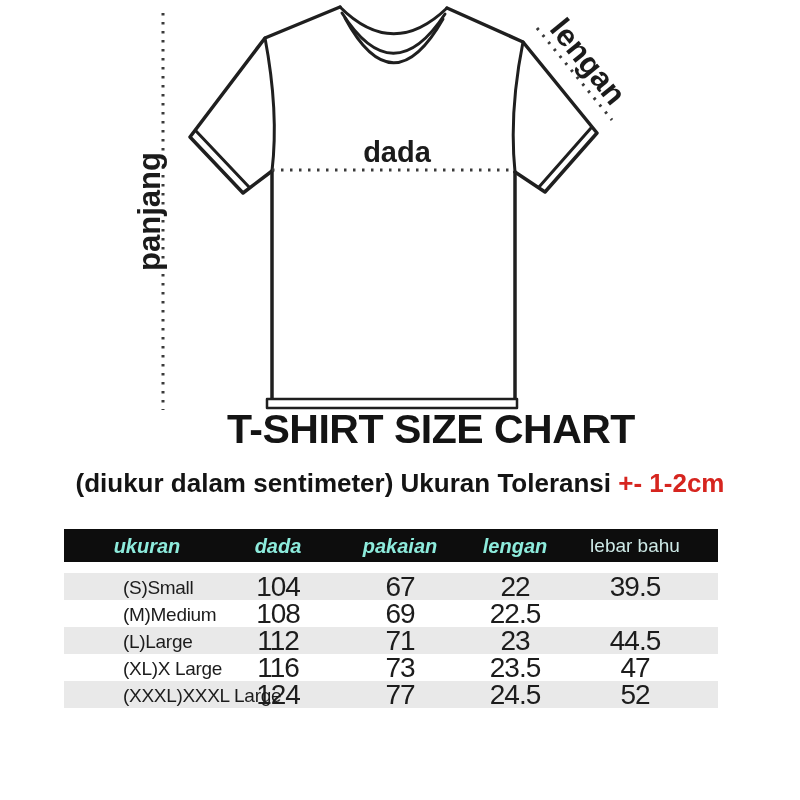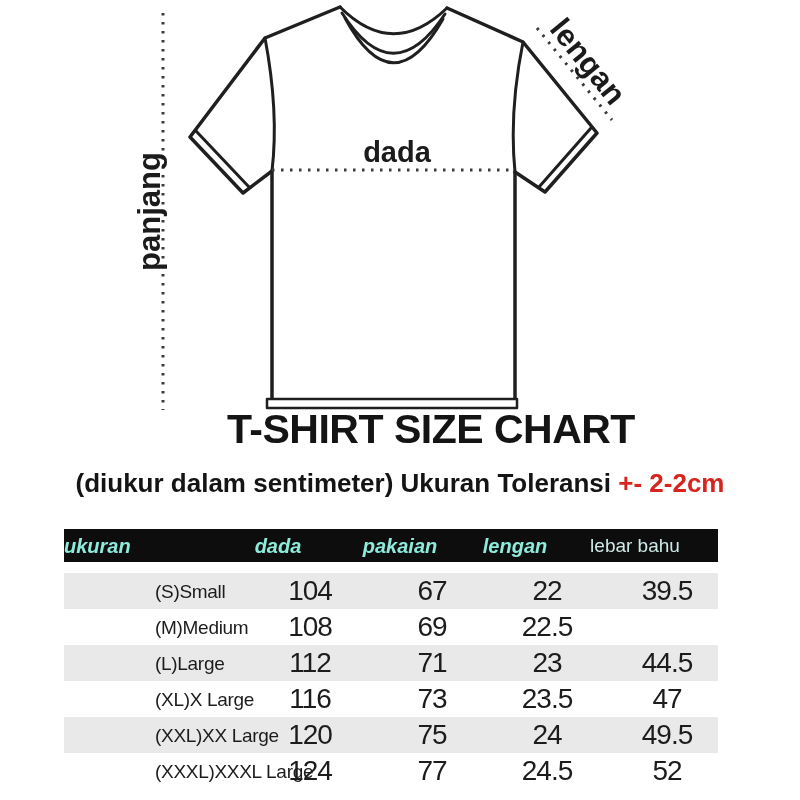--- a/index.html
+++ b/index.html
@@ -21,24 +21,24 @@
   .title{position:absolute;top:409px;left:0;width:100%;text-align:center;
          font-size:41px;font-weight:bold;letter-spacing:-0.5px;color:#141414;line-height:1;padding-left:31px;}
   .subtitle{position:absolute;top:469px;left:0;width:100%;text-align:center;
             font-size:26px;font-weight:bold;color:#141414;line-height:1.15;}
   .subtitle .tol{color:var(--accent-red);}
   .size-table{position:absolute;left:64px;top:529px;width:654px;}
   .thead{display:grid;grid-template-columns:170px 88px 156px 74px 166px;
          background:var(--header-bg);height:33px;align-items:center;}
   .th{color:var(--header-text);font-style:italic;font-weight:bold;font-size:20px;
       text-align:center;line-height:1;}
-  .th.c0{text-align:left;padding-right:4px;}
+  .th.c0{text-align:center;padding-right:4px;}
   .th.c4{font-style:normal;font-weight:normal;font-size:19px;color:var(--header-text-light);}
   .tbody{margin-top:11px;}
-  .tr{display:grid;grid-template-columns:170px 88px 156px 74px 166px;height:36px;align-items:center;padding-left:32px;}
+  .tr{display:grid;grid-template-columns:170px 88px 156px 74px 166px;height:27px;align-items:center;}
   .tr:nth-child(odd){background:var(--row-alt);}
   .td{text-align:center;font-size:28px;color:#1c1c1c;letter-spacing:-1px;line-height:1;}
   .td.size{text-align:left;padding-left:59px;font-size:19px;letter-spacing:-0.3px;white-space:nowrap;}
 </style>
 </head>
 <body>
 
 <div class="page">
 
   <svg class="shirt-svg" width="800" height="420" viewBox="0 0 800 420">
@@ -67,21 +67,21 @@
       <path d="M537,28 L612,120"></path>
     </g>
   </svg>
 
   <div class="dim-label panjang">panjang</div>
   <div class="dim-label dada">dada</div>
   <div class="dim-label lengan">lengan</div>
 
   <div class="title">T-SHIRT SIZE CHART</div>
   <div class="subtitle">
-    <span>(diukur dalam sentimeter) Ukuran Toleransi </span><span class="tol">+- 2-2cm</span>
+    <span>(diukur dalam sentimeter) Ukuran Toleransi </span><span class="tol">+- 1-2cm</span>
   </div>
 
   <div class="size-table">
     <div class="thead">
       <div class="th c0">ukuran</div>
       <div class="th c1">dada</div>
       <div class="th c2">pakaian</div>
       <div class="th c3">lengan</div>
       <div class="th c4">lebar bahu</div>
     </div>
@@ -107,27 +107,20 @@
         <div class="td">44.5</div>
       </div>
       <div class="tr">
         <div class="td size">(XL)X Large</div>
         <div class="td">116</div>
         <div class="td">73</div>
         <div class="td">23.5</div>
         <div class="td">47</div>
       </div>
       <div class="tr">
-        <div class="td size">(XXL)XX Large</div>
-        <div class="td">120</div>
-        <div class="td">75</div>
-        <div class="td">24</div>
-        <div class="td">49.5</div>
-      </div>
-      <div class="tr">
         <div class="td size">(XXXL)XXXL Large</div>
         <div class="td">124</div>
         <div class="td">77</div>
         <div class="td">24.5</div>
         <div class="td">52</div>
       </div>
     </div>
   </div>
 </div>
 

